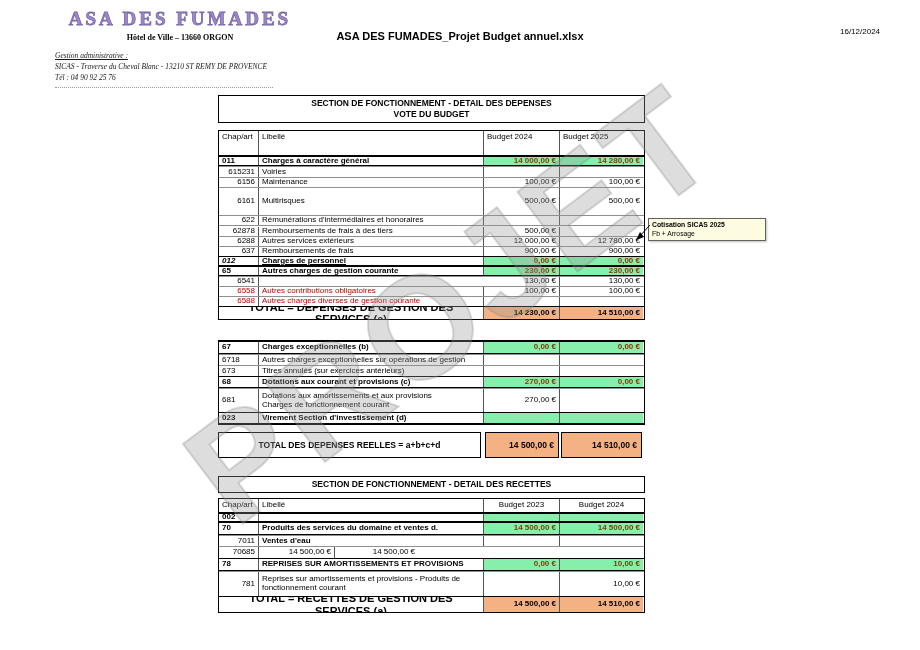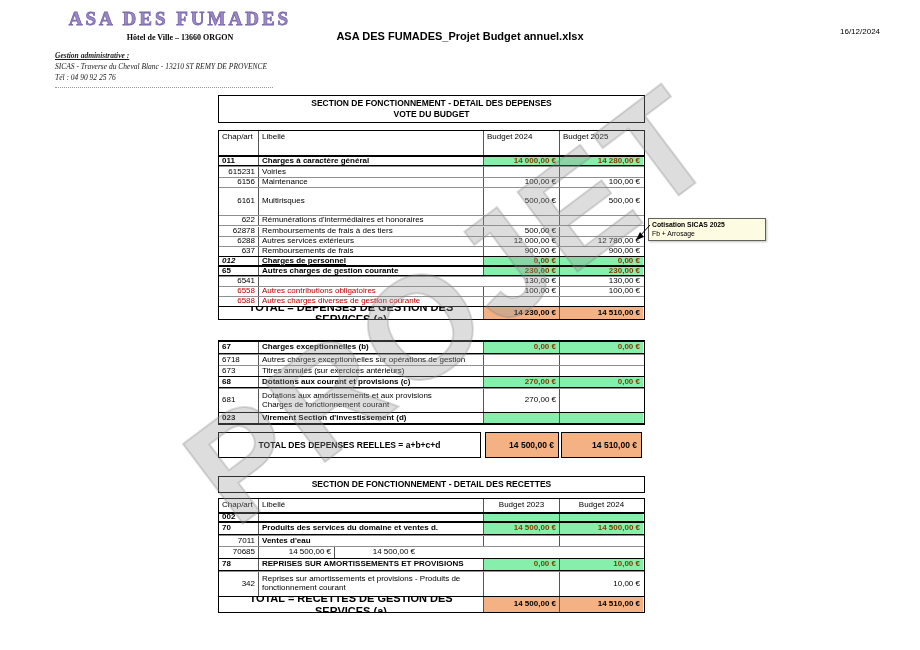--- a/index.html
+++ b/index.html
@@ -5,21 +5,21 @@
   html,body{margin:0;padding:0;background:#fff;}
   .page{position:relative;width:920px;height:650px;background:#ffffff;overflow:hidden;
         font-family:"Liberation Sans",sans-serif;color:#000;}
 
   
   .letterhead{position:absolute;left:55px;top:8px;width:250px;}
   .logo{font-family:"Liberation Serif",serif;font-weight:bold;font-size:19px;letter-spacing:3px;
         color:#9c8ac4;-webkit-text-stroke:0.8px #7a66ad;text-align:center;white-space:nowrap;}
   .hotel{font-family:"Liberation Serif",serif;font-weight:bold;font-size:8px;text-align:center;margin-top:3px;}
   .gestion{margin-top:9px;font-family:"Liberation Serif",serif;font-style:italic;font-size:7.5px;color:#1a1a1a;}
-  .gestion .glabel{text-decoration:underline;font-weight:bold;}
+  .gestion .glabel{text-decoration:underline;font-weight:normal;}
   .gestion div{margin-top:2px;}
   .dotline{border-bottom:1.5px dotted #999;margin-top:5px;width:218px;}
 
   
   .title-block{position:absolute;left:260px;top:30px;width:400px;text-align:center;}
   .title-1{font-weight:bold;font-size:11px;}
   .title-2{font-size:11px;margin-top:3px;}
   .date{position:absolute;left:840px;top:27px;font-size:8px;}
 
   
@@ -272,21 +272,21 @@
         <div class="cell val" style="width: 76px;">14 500,00 €</div>
         <div class="cell val" style="width: 83px;">14 500,00 €</div>
       </div>
       <div class="row section" style="height: 13px;">
         <div class="cell chap left" style="width: 40px;">78</div>
         <div class="cell label" style="width: 225px;">REPRISES SUR AMORTISSEMENTS ET PROVISIONS</div>
         <div class="cell val" style="width: 76px;">0,00 €</div>
         <div class="cell val" style="width: 83px;">10,00 €</div>
       </div>
       <div class="row detail" style="height: 25px;">
-        <div class="cell chap rightA" style="width: 40px;">342</div>
+        <div class="cell chap rightA" style="width: 40px;">781</div>
         <div class="cell label" style="width: 225px;">Reprises sur amortissements et provisions - Produits de
 fonctionnement courant</div>
         <div class="cell val" style="width: 76px;"></div>
         <div class="cell val" style="width: 83px;">10,00 €</div>
       </div>
       <div class="row total" style="height: 16px;">
         <div class="cell label" style="width: 265px;">TOTAL = RECETTES DE GESTION DES SERVICES (a)</div>
         <div class="cell val" style="width: 76px;">14 500,00 €</div>
         <div class="cell val" style="width: 83px;">14 510,00 €</div>
       </div>

